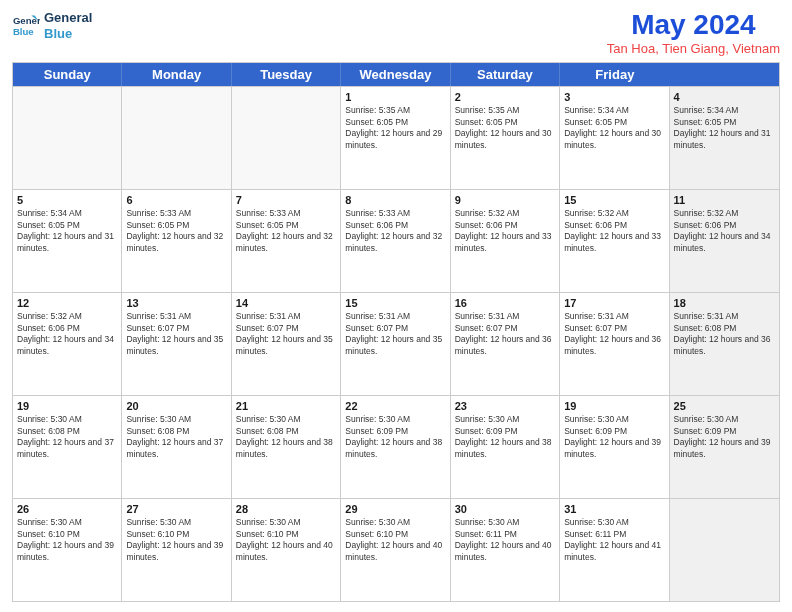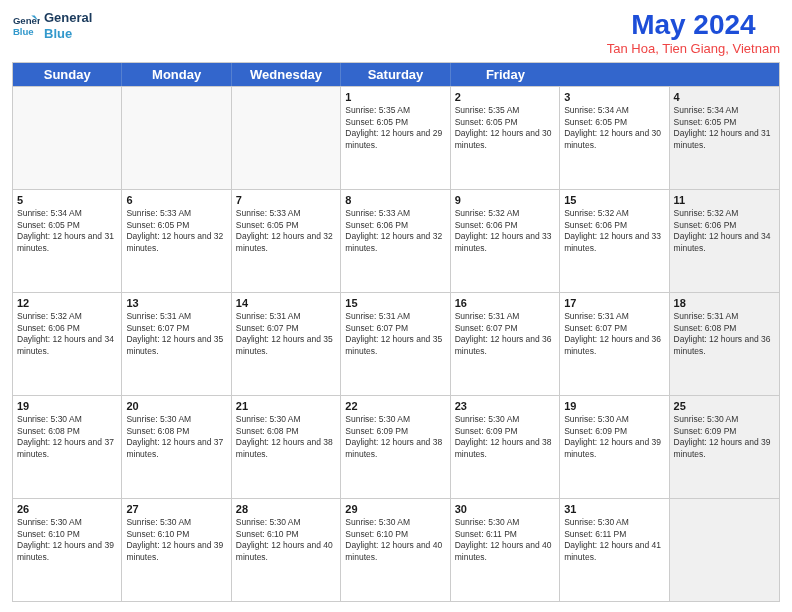--- a/index.html
+++ b/index.html
@@ -129,20 +129,21 @@
     <div class="title-block">
       <div class="month-year">May 2024</div>
       <div class="location">Tan Hoa, Tien Giang, Vietnam</div>
     </div>
   </div>
 
   <div class="calendar">
     <div class="cal-header-row">
     <div class="cal-header-cell">Sunday</div>
         <div class="cal-header-cell">Monday</div>
+        <div class="cal-header-cell">Tuesday</div>
         <div class="cal-header-cell">Wednesday</div>
         <div class="cal-header-cell">Saturday</div>
         <div class="cal-header-cell">Friday</div>
       </div>
     <div class="cal-body">
     <div class="cal-row">
           <div class="cal-cell empty"></div>
           <div class="cal-cell empty"></div>
           <div class="cal-cell empty"></div>
           <div class="cal-cell">

